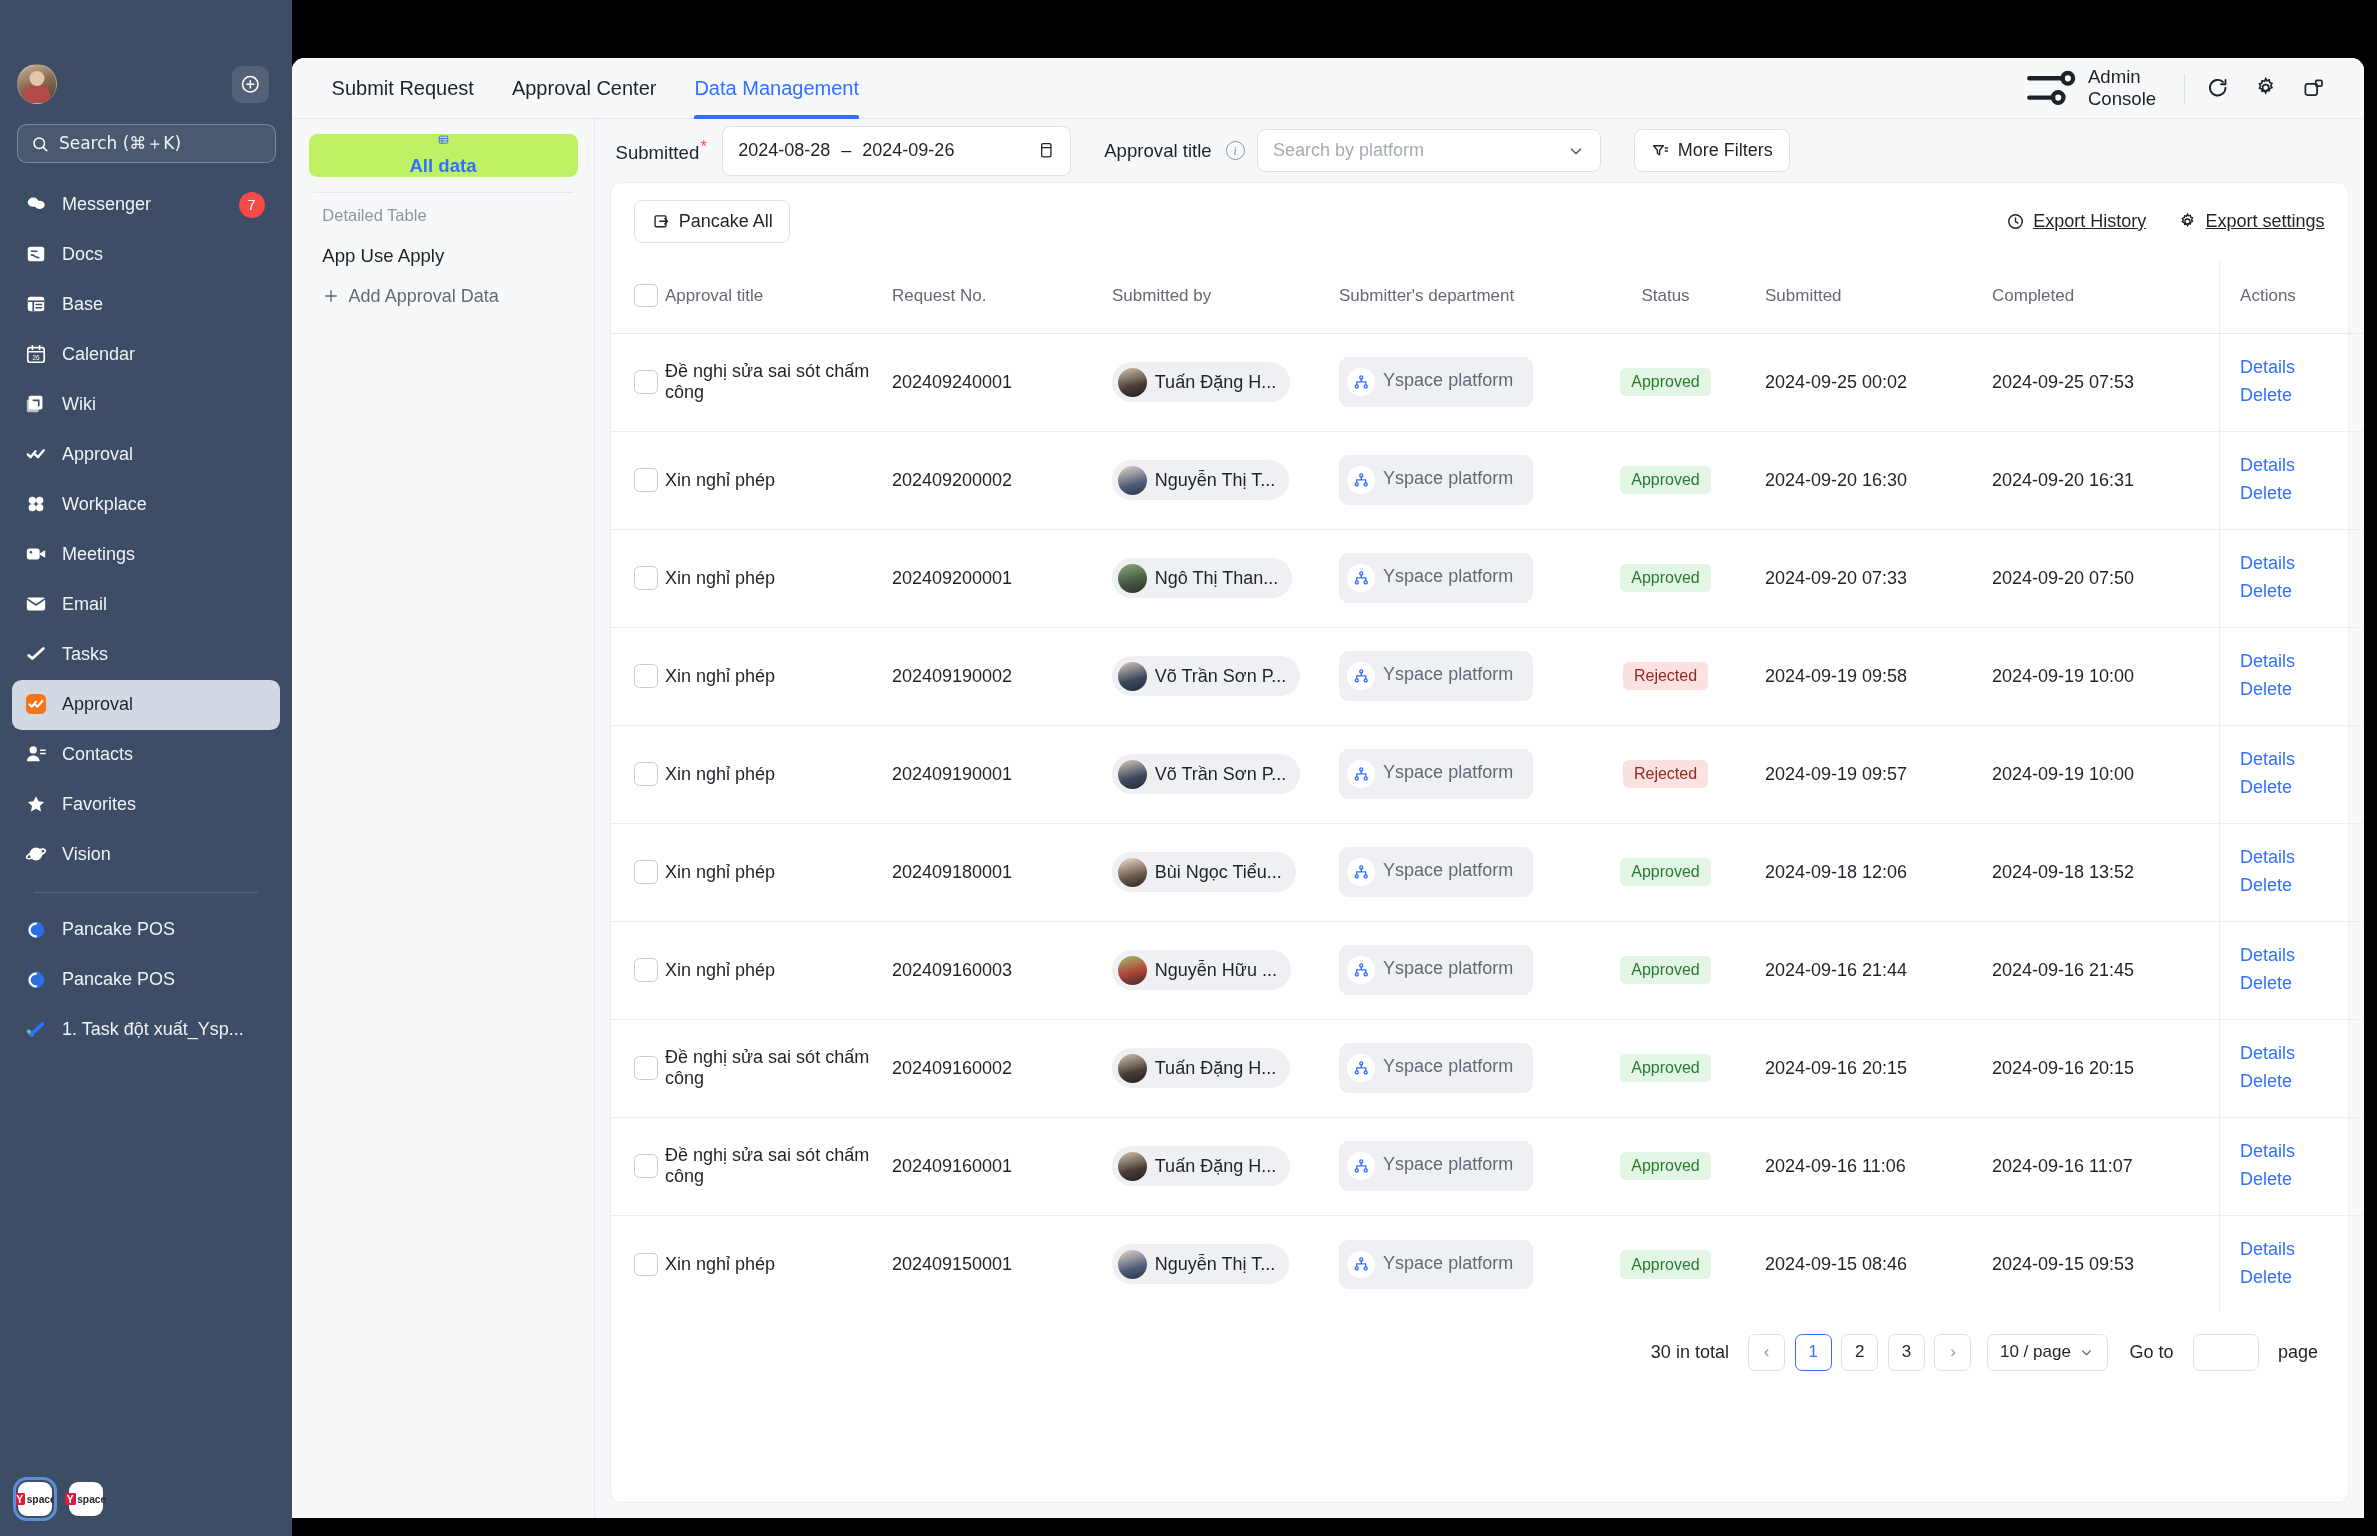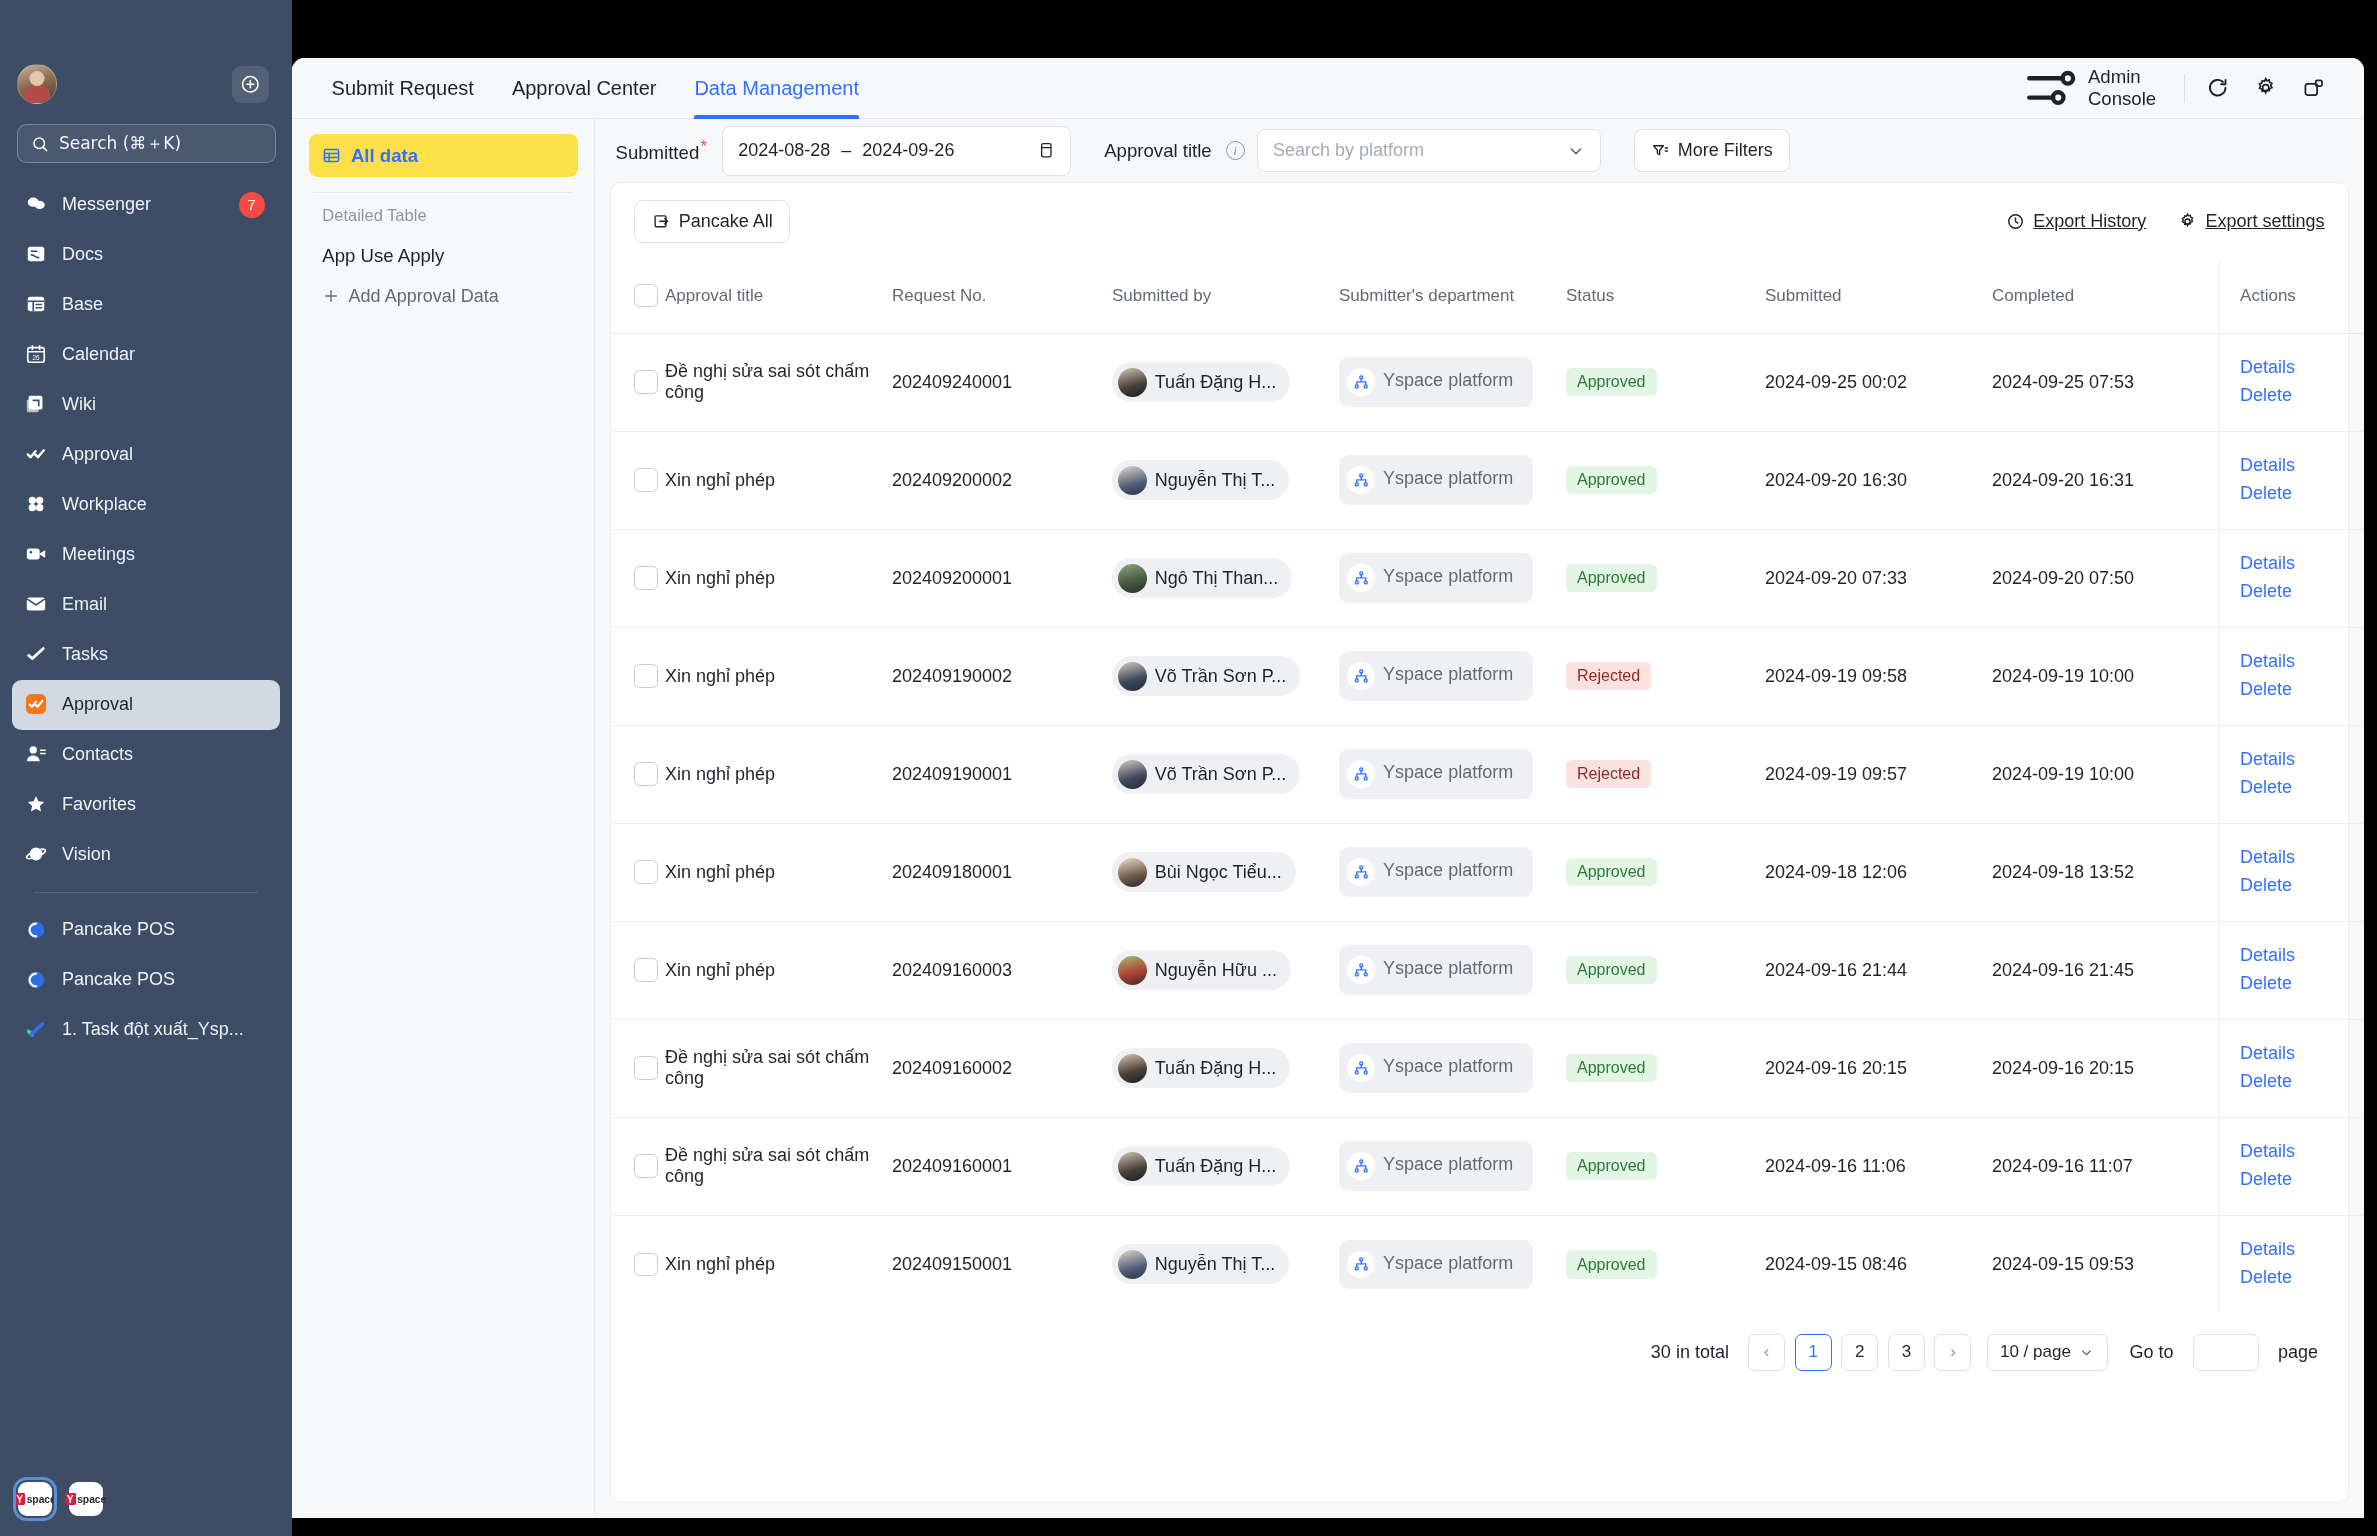--- a/index.html
+++ b/index.html
@@ -135,21 +135,21 @@
   .subnav {
     width: 303px; flex:0 0 303px;
     background:#f7f8fa; border-right:0.7px solid #e6e8eb;
     padding: 15px 16.5px 0 16.5px;
   }
   .subnav-item {
     height: 43px; border-radius: 8.3px;
     display:flex; align-items:center; gap:9.6px;
     padding: 0 13.8px; font-size: 18.6px; color:#1f2329;
   }
-  .subnav-item.active { background:#fde047; color:#3370ff; font-weight:bold;}
+  .subnav-item.active { background:#bef264; color:#3370ff; font-weight:bold;flex-direction:column;}
   .subnav-item svg { width: 19px; height:19px; }
   .subnav-sep { height:0.7px; background:#e6e8eb; margin: 15px 4.1px 13.8px 4.1px; }
   .subnav-group { font-size: 16.5px; color:#8f959e; padding: 0 13.8px 0 13.8px; margin-bottom: 11px;}
   .subnav-leaf {
     height: 40px; display:flex; align-items:center; padding: 0 13.8px;
     font-size: 18.6px; color:#1f2329;
   }
   .subnav-add {
     height: 40px; display:flex; align-items:center; gap: 8.3px;
     padding: 0 13.8px; font-size: 18px; color:#646a73;
@@ -208,21 +208,21 @@
     font-size: 18px; color:#1f2329; padding: 12.4px 0;
     border-bottom: 0.7px solid #eceef1; vertical-align: middle;
     height: 98px;
   }
   tbody tr:last-child td { border-bottom: none; }
   .c-chk { width: 54px; padding-left: 23.4px !important; }
   .c-title { width: 227px; }
   .c-req { width: 220px; }
   .c-by { width: 227px; }
   .c-dept { width: 227px; }
-  .c-status { width: 199px; }
+  .c-status { width: 199px; text-align: center; }
   .c-sub { width: 227px; }
   .c-comp { width: 227px; }
   .c-act { width: 172px; padding-left: 20.6px !important; }
   th.c-act, td.c-act { border-left: 0.7px solid #eceef1; }
   .chk {
     width: 23.4px; height: 23.4px; border: 1.4px solid #c6cad1; border-radius: 5.5px;
     background:#fff; display:block;
   }
   .user-chip {
     display:inline-flex; align-items:center; gap: 8.3px;

